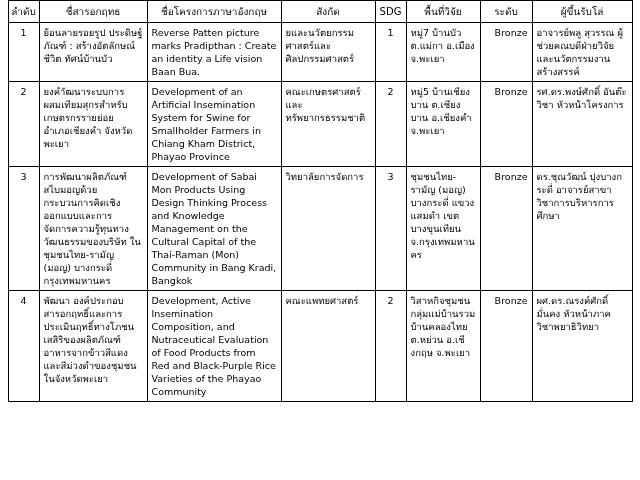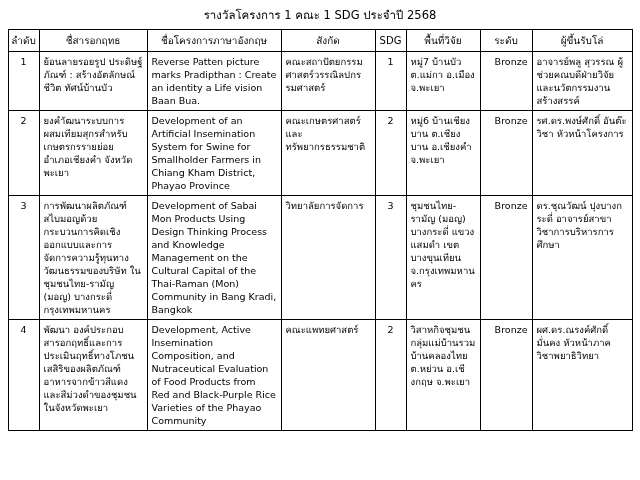--- a/index.html
+++ b/index.html
@@ -62,21 +62,20 @@
   col.w-sdg    { width: 31px; }
   col.w-area   { width: 74px; }
   col.w-level  { width: 52px; }
   col.w-person { width: 100px; }
 </style>
 </head>
 <body>
 
 <div class="page">
 
-  <div class="doc-title">รางวัลโครงการ 1 คณะ 1 SDG ประจำปี 2568</div>
 
   <table class="grid">
     <colgroup>
       <col class="w-no">
       <col class="w-thname">
       <col class="w-enname">
       <col class="w-affil">
       <col class="w-sdg">
       <col class="w-area">
       <col class="w-level">
@@ -92,33 +91,33 @@
         <th>พื้นที่วิจัย</th>
         <th>ระดับ</th>
         <th>ผู้ขึ้นรับโล่</th>
       </tr>
     </thead>
     <tbody>
       <tr>
         <td class="c-num">1</td>
         <td>ย้อนลายรอยรูป ประดิษฐ์ภัณฑ์ : สร้างอัตลักษณ์ ชีวิต ทัศน์บ้านบัว</td>
         <td>Reverse Patten picture marks Pradipthan : Create an identity a Life vision Baan Bua.</td>
-        <td>คณะสถาปัตยกรรมศาสตร์วรรณิลปกรรมศาสตร์</td>
+        <td>ยและนวัตยกรรมศาสตร์และศิลปกรรมศาสตร์</td>
         <td class="c-sdg">1</td>
         <td>หมู่7 บ้านบัว ต.แม่กา อ.เมือง จ.พะเยา</td>
         <td class="c-level">Bronze</td>
         <td>อาจารย์พลู สุวรรณ ผู้ช่วยคณบดีฝ่ายวิจัยและนวัตกรรมงานสร้างสรรค์</td>
       </tr>
       <tr>
         <td class="c-num">2</td>
         <td>ยงคำัฒนาระบบการ ผสมเทียมสุกรสำหรับ เกษตรกรรายย่อย อำเภอเชียงคำ จังหวัด พะเยา</td>
         <td>Development of an Artificial Insemination System for Swine for Smallholder Farmers in Chiang Kham District, Phayao Province</td>
         <td>คณะเกษตรศาสตร์และทรัพยากรธรรมชาติ</td>
         <td class="c-sdg">2</td>
-        <td>หมู่6 บ้านเชียงบาน ต.เชียงบาน อ.เชียงคำ จ.พะเยา</td>
+        <td>หมู่5 บ้านเชียงบาน ต.เชียงบาน อ.เชียงคำ จ.พะเยา</td>
         <td class="c-level">Bronze</td>
         <td>รศ.ดร.พงษ์ศักดิ์ อันต๊ะวิชา หัวหน้าโครงการ</td>
       </tr>
       <tr>
         <td class="c-num">3</td>
         <td>การพัฒนาผลิตภัณฑ์ สไบมอญด้วย กระบวนการคิดเชิง ออกแบบและการ จัดการความรู้ทุนทาง วัฒนธรรมของบริษัท ในชุมชนไทย-รามัญ (มอญ) บางกระดี่ กรุงเทพมหานคร</td>
         <td>Development of Sabai Mon Products Using Design Thinking Process and Knowledge Management on the Cultural Capital of the Thai-Raman (Mon) Community in Bang Kradi, Bangkok</td>
         <td>วิทยาลัยการจัดการ</td>
         <td class="c-sdg">3</td>
         <td>ชุมชนไทย-รามัญ (มอญ) บางกระดี่ แขวงแสมดำ เขตบางขุนเทียน จ.กรุงเทพมหานคร</td>

